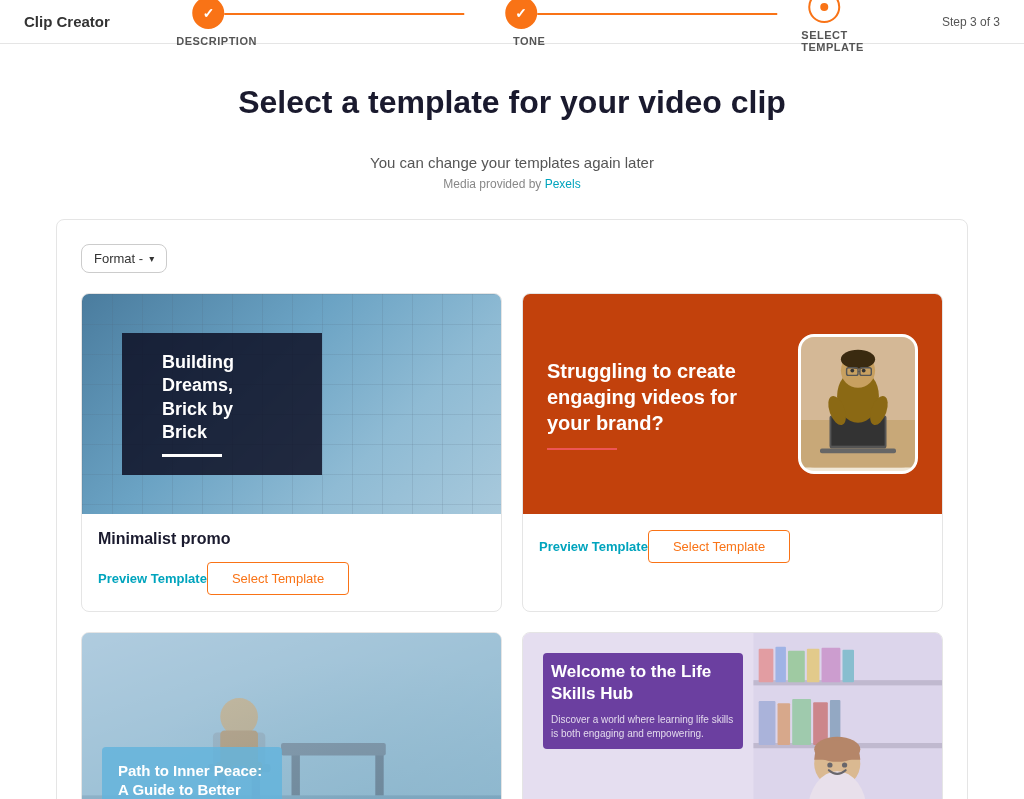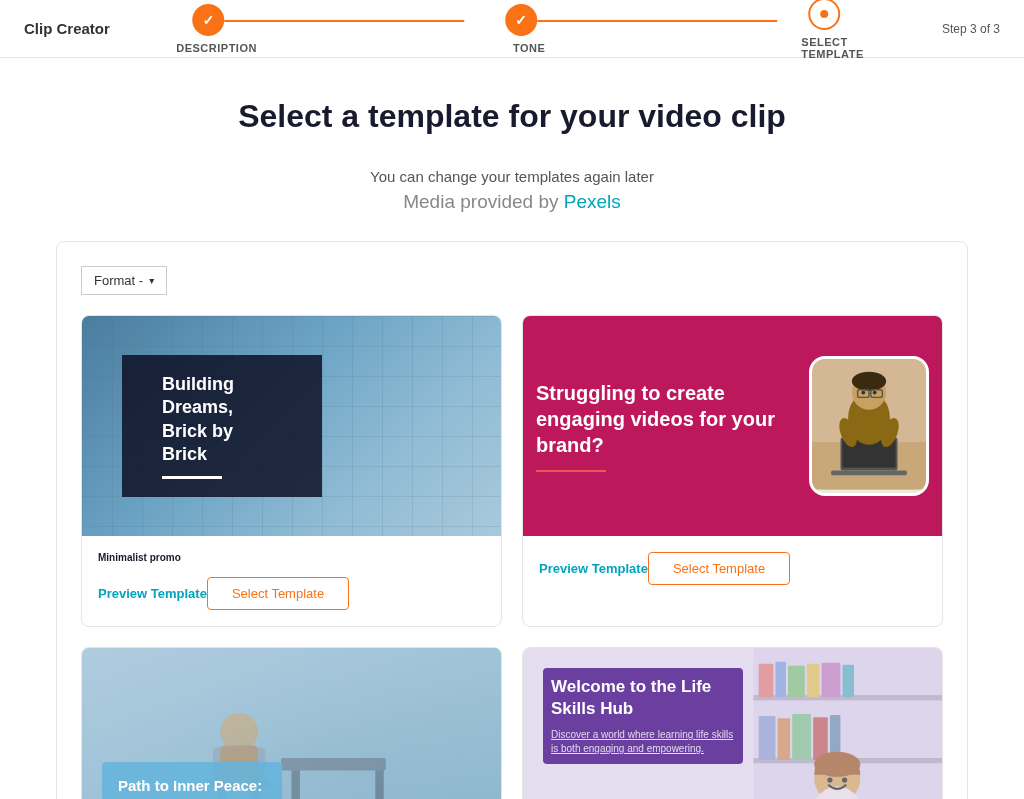--- a/index.html
+++ b/index.html
@@ -5,21 +5,21 @@
     * { box-sizing: border-box; margin: 0; padding: 0; }
     body { font-family: -apple-system, BlinkMacSystemFont, 'Segoe UI', sans-serif; background: #fff; color: #333; }
 
     
     .top-nav {
       display: flex;
       align-items: center;
       justify-content: space-between;
       padding: 0 24px;
       border-bottom: 1px solid #e5e5e5;
-      height: 58px;
+      height: 44px;
       position: relative;
     }
     .app-title {
       font-size: 15px;
       font-weight: 600;
       color: #333;
     }
     .step-label {
       font-size: 12px;
       color: #555;
@@ -110,21 +110,21 @@
       margin-bottom: 12px;
     }
     .page-subtitle {
       font-size: 15px;
       color: #555;
       text-align: center;
       margin-bottom: 6px;
       margin-top: 33px;
     }
     .media-credit {
-      font-size: 19px;
+      font-size: 12px;
       color: #888;
       text-align: center;
       margin-bottom: 28px;
     }
     .media-credit a {
       color: #00a4bd;
       text-decoration: none;
     }
 
     
@@ -133,21 +133,21 @@
       border-radius: 8px;
       padding: 24px;
       background: #fff;
     }
 
     .format-btn {
       display: inline-flex;
       align-items: center;
       gap: 6px;
       border: 1px solid #ccc;
-      border-radius: 0;
+      border-radius: 8px;
       padding: 6px 12px;
       font-size: 13px;
       color: #333;
       cursor: pointer;
       background: #fff;
       margin-bottom: 20px;
     }
     .format-chevron { font-size: 10px; }
 
     
@@ -211,25 +211,25 @@
     }
     .title-box-underline {
       width: 60px;
       height: 3px;
       background: #fff;
       margin-top: 10px;
     }
 
     
     .thumb-software {
-      background: #be185d;
+      background: #c2410c;
       display: flex;
       align-items: center;
       justify-content: space-between;
-      padding: 24px 13px;
+      padding: 24px 24px;
       gap: 20px;
     }
     .thumb-software-text {
       color: #fff;
       font-size: 20px;
       font-weight: 700;
       line-height: 1.3;
       flex: 1;
     }
     .thumb-software-underline {
@@ -311,29 +311,28 @@
       color: #fff;
       font-size: 17px;
       font-weight: 700;
       line-height: 1.3;
       margin-bottom: 8px;
     }
     .skills-desc {
       color: rgba(255,255,255,0.8);
       font-size: 10px;
       line-height: 1.4;
-      text-decoration: underline;
     }
 
     
     .template-card-footer {
       padding: 16px 16px 16px;
     }
     .template-name {
-      font-size: 10px;
+      font-size: 16px;
       font-weight: 600;
       color: #1a1a2e;
       margin-bottom: 14px;
     }
     .template-actions {
       display: flex;
       align-items: center;
       justify-content: flex-start;
     }
     .preview-link {

